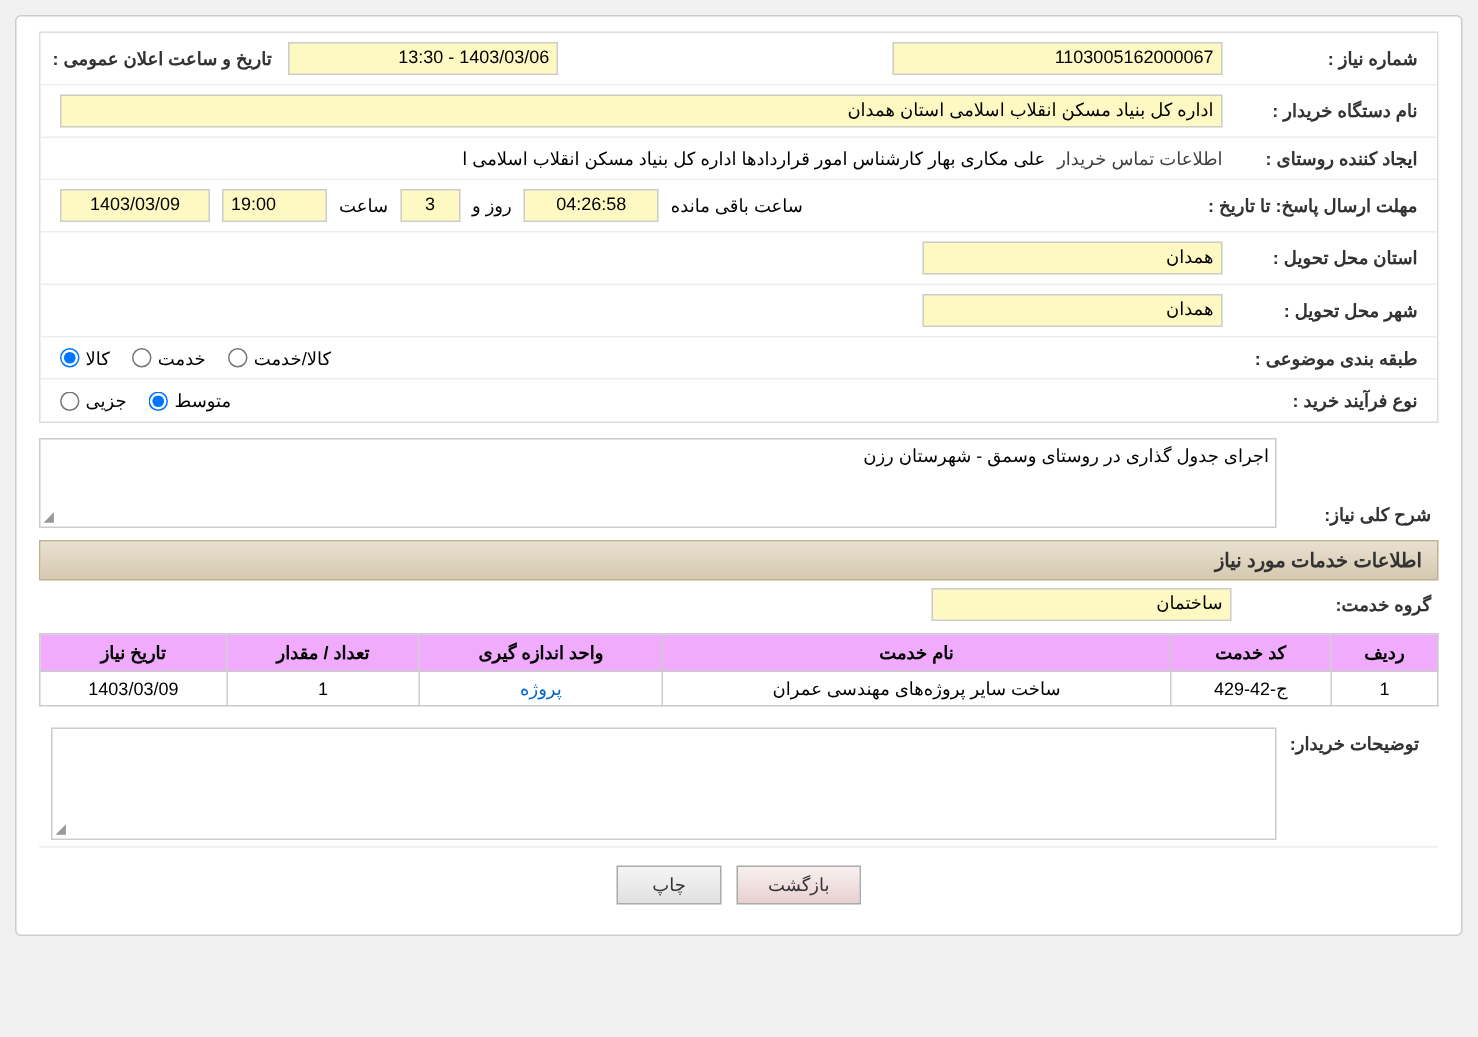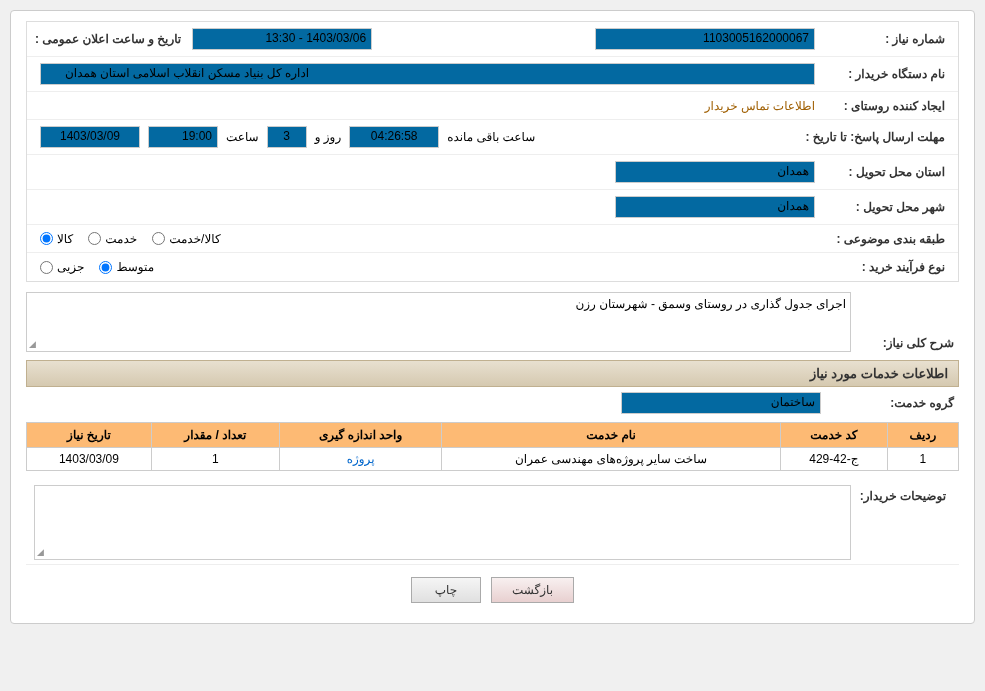--- a/index.html
+++ b/index.html
@@ -54,30 +54,30 @@
       text-align: right;
       padding-right: 5px;
     }
     .value {
       flex: 1;
       text-align: right;
       padding: 2px 5px;
     }
     .input-field {
       border: 1px solid #ccc;
-      background: #0369a1;
+      background: #fef9c3;
       padding: 2px 5px;
       min-height: 22px;
       display: inline-block;
     }
     .input-medium {
       width: 200px;
     }
     .link-blue {
-      color: #a16207;
+      color: #404040;
       text-decoration: none;
     }
     .date-row {
       display: flex;
       align-items: center;
       gap: 8px;
       justify-content: flex-end;
     }
     .radio-group {
       display: flex;
@@ -99,21 +99,21 @@
       margin: 8px 0 5px 0;
       color: #333;
     }
     table.service-table {
       width: 100%;
       border-collapse: collapse;
       border: 1px solid #ccc;
       margin-bottom: 10px;
     }
     table.service-table th {
-      background: #fdba74;
+      background: #f0abfc;
       border: 1px solid #ccc;
       padding: 5px 8px;
       font-weight: bold;
     }
     table.service-table td {
       border: 1px solid #ccc;
       padding: 4px 8px;
       text-align: center;
     }
     table.service-table td.link-blue {
@@ -183,41 +183,42 @@
           </div>
           <div style="display:flex;align-items:center;gap:6px;">
             <span class="input-field" style="width:180px;">1403/03/06 - 13:30</span>
             <span class="label" style="min-width:auto;">تاریخ و ساعت اعلان عمومی :</span>
           </div>
         </div>
 
         <div class="info-row">
           <span class="label">نام دستگاه خریدار :</span>
           <div class="value">
-            <span class="input-field" style="width:100%;display:block;text-align:left;padding-left:24px;">اداره کل بنیاد مسکن انقلاب اسلامی استان همدان</span>
+            <span class="input-field" style="width:100%;display:block;text-align:right;padding-left:24px;">اداره کل بنیاد مسکن انقلاب اسلامی استان همدان</span>
           </div>
         </div>
 
         <div class="info-row">
           <span class="label">ایجاد کننده روستای :</span>
           <div class="value" style="display:flex;align-items:center;gap:8px;">
             <a href="#" class="link-blue">اطلاعات تماس خریدار</a>
+            <span>علی مکاری بهار کارشناس امور قراردادها اداره کل بنیاد مسکن انقلاب اسلامی ا</span>
           </div>
         </div>
 
         <div class="info-row">
           <span class="label">مهلت ارسال پاسخ: تا تاریخ :</span>
           <div class="value">
             <div class="date-row">
               <span>ساعت باقی مانده</span>
               <span class="input-field" style="width:90px;text-align:center;">04:26:58</span>
               <span>روز و</span>
               <span class="input-field" style="width:40px;text-align:center;">3</span>
               <span>ساعت</span>
-              <span class="input-field" style="width:70px;text-align:right;">19:00</span>
+              <span class="input-field" style="width:70px;text-align:left;">19:00</span>
               <span class="input-field" style="width:100px;text-align:center;">1403/03/09</span>
             </div>
           </div>
         </div>
 
         <div class="info-row">
           <span class="label">استان محل تحویل :</span>
           <div class="value">
             <span class="input-field" style="width:200px;text-align:right;">همدان</span>
           </div>

